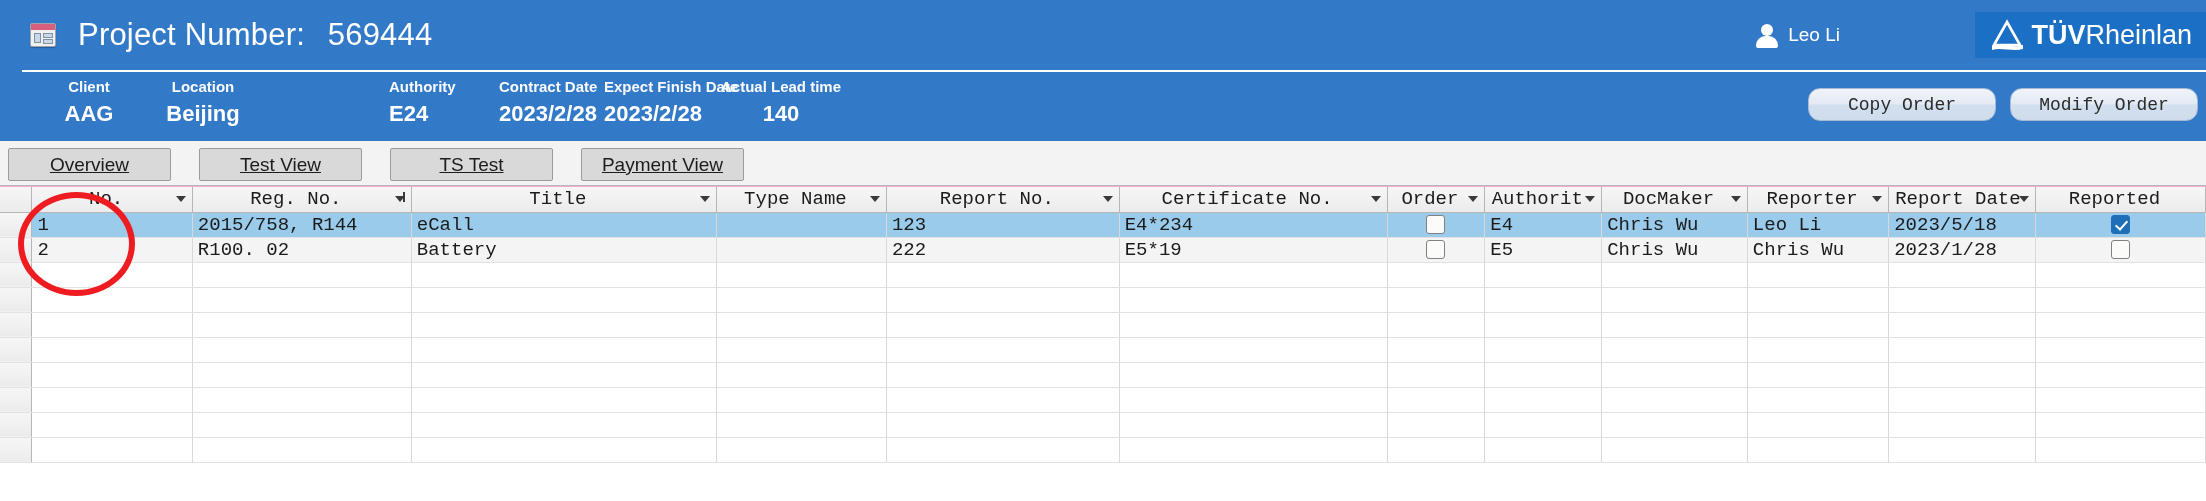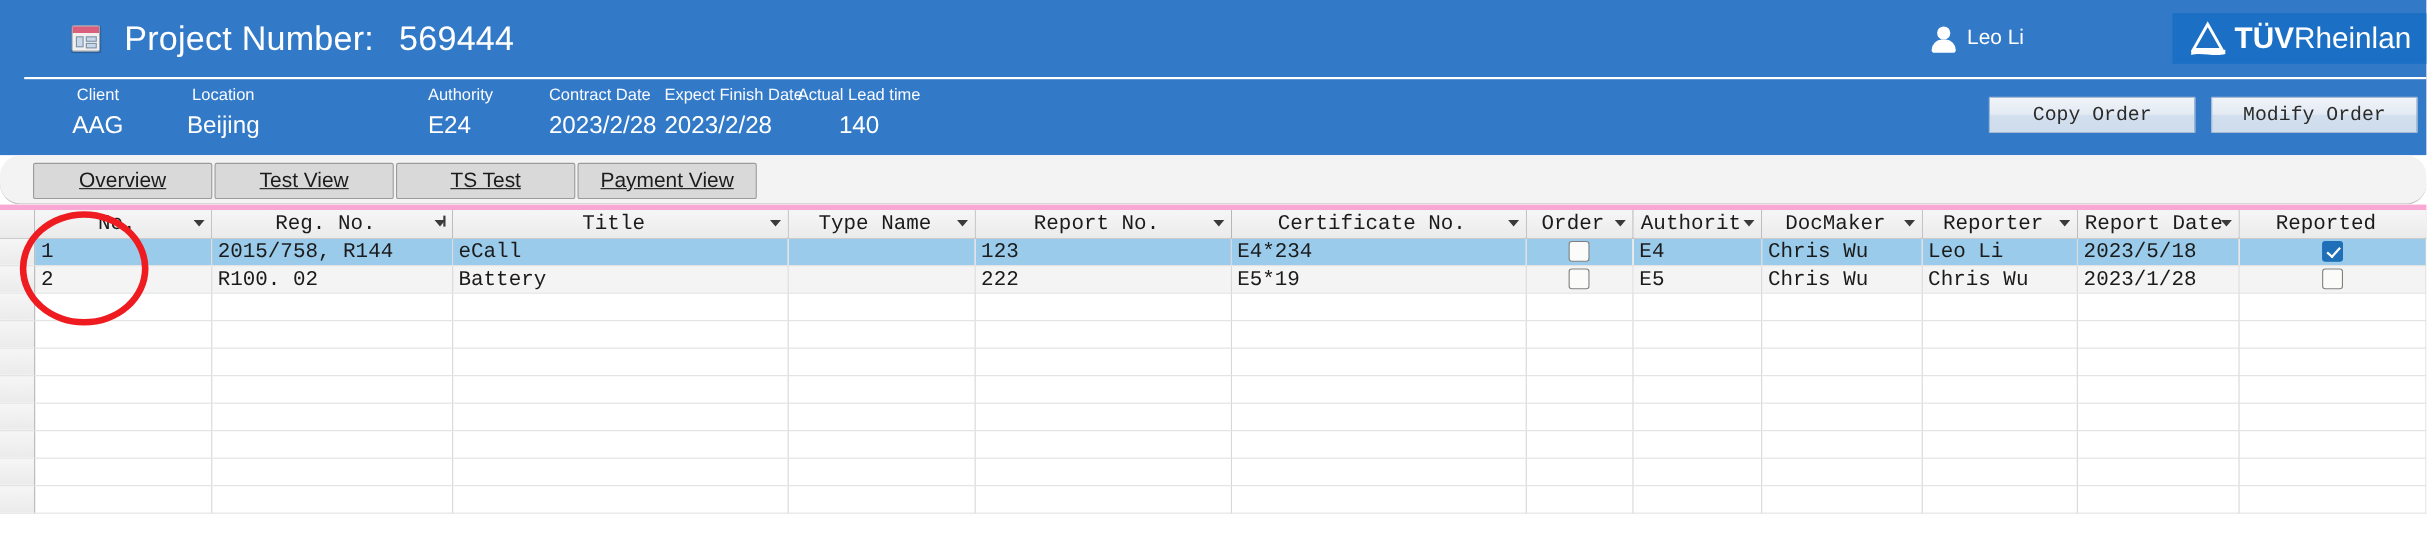--- a/index.html
+++ b/index.html
@@ -20,21 +20,20 @@
     background: #3279c8;
     position: relative;
   }
 
   .title-row {
     height: 70px;
     display: flex;
     align-items: center;
     padding-left: 30px;
     position: relative;
-    margin-left: 35px;
   }
 
   .app-icon {
     width: 26px; height: 24px;
     border-radius: 2px;
     background: #f2f0ee;
     border: 1px solid #9aa4ad;
     position: relative;
     flex: 0 0 auto;
     box-shadow: 0 1px 1px rgba(0,0,0,.25);
@@ -137,71 +136,70 @@
     height: 69px;
     width: 100%;
   }
   .field {
     position: absolute;
     top: 0;
     color: #ffffff;
   }
   .field .lbl {
     font-size: 15px;
-    font-weight: 400;
+    font-weight: 700;
     line-height: 15px;
     padding-top: 7px;
     white-space: nowrap;
     opacity: .97;
   }
   .field .val {
     font-size: 22px;
-    font-weight: 400;
+    font-weight: 700;
     line-height: 22px;
     padding-top: 9px;
     white-space: nowrap;
   }
   .field.center .lbl, .field.center .val { text-align: center; }
 
   .order-buttons {
     position: absolute;
     right: 8px;
     top: 16px;
     display: flex;
     gap: 14px;
   }
   .btn-order {
     width: 188px;
     height: 33px;
     background: linear-gradient(to bottom, #f0f4f9 0%, #e3eaf3 48%, #d2dfee 52%, #cfdcec 100%);
     border: 1px solid #a7bcd4;
-    border-radius: 1px;
+    border-radius: 12px;
     color: #2b2b2b;
     font-family: "Liberation Mono", monospace;
     font-size: 18px;
     display: flex;
     align-items: center;
     justify-content: center;
     white-space: nowrap;
     cursor: pointer;
   }
 
   
   .tabbar {
     position: absolute;
     left: 0; top: 141px;
     width: 100%;
     height: 45px;
     background: #f3f3f3;
     border-bottom: 1px solid #b9b9b9;
     display: flex;
     align-items: flex-end;
-    padding: 0 14px 0 30px;
-    gap: 2px;
-    border-radius: 19px;
+    padding: 0 14px 0 8px;
+    gap: 28px;
   }
   .tab {
     height: 33px;
     min-width: 163px;
     margin-bottom: 4px;
     background: #d9d9d9;
     border: 1px solid #9b9b9b;
     border-radius: 2px;
     display: flex;
     align-items: center;
@@ -222,21 +220,21 @@
   }
 
   
   .grid-wrap {
     position: absolute;
     left: 0; top: 186px;
     width: 2206px;
     height: 315px;
     background: #ffffff;
     overflow: hidden;
-    border-top: 5px solid #f9a8d4;
+    border-top: 1px solid #f9a8d4;
   }
   table.grid {
     border-collapse: collapse;
     table-layout: fixed;
     font-family: "Liberation Mono", monospace;
     width: 2206px;
   }
   table.grid th {
     height: 25px;
     background: linear-gradient(to bottom, #f6f6f6 0%, #ebebeb 100%);

